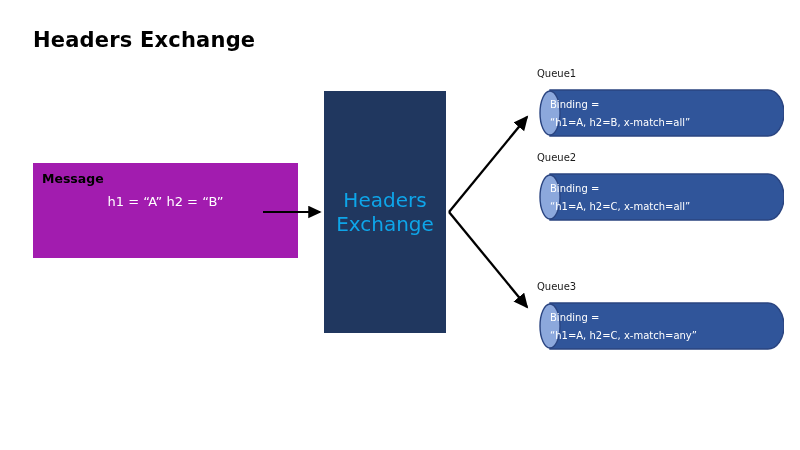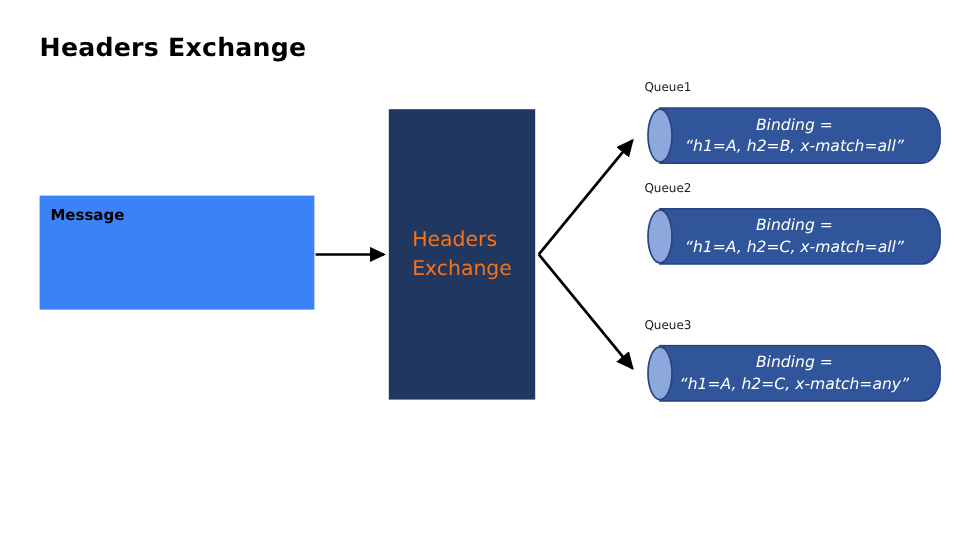--- a/index.html
+++ b/index.html
@@ -28,21 +28,22 @@
     white-space: nowrap;
   }
 
   
   #message-box {
     position: absolute;
     left: 33px;
     top: 163px;
     width: 229px;
     height: 95px;
-    background: #3b82f6;
+    background: #a21caf;
+    padding-left: 36px;
   }
   #message-title {
     position: absolute;
     left: 9px;
     top: 8px;
     font-size: 12.5px;
     font-weight: bold;
     color: #000000;
     white-space: nowrap;
   }
@@ -64,23 +65,24 @@
     left: 324px;
     top: 91px;
     width: 122px;
     height: 242px;
     background: #20375F;
     display: flex;
     align-items: center;
     justify-content: center;
   }
   #exchange-label {
-    font-size: 17px;
+    font-size: 20px;
     line-height: 24px;
-    color: #f97316;
+    color: #0ea5e9;
+    text-align: center;
     white-space: pre-line;
   }
 
   
   .queue {
     position: absolute;
     left: 532px;
     width: 252px;
     height: 48px;
   }
@@ -97,27 +99,26 @@
     left: 0;
     top: 0;
     width: 252px;
     height: 48px;
   }
   .queue-text {
     position: absolute;
     left: 18px;
     top: 7px;
     width: 224px;
-    text-align: center;
-    font-size: 13px;
+    text-align: left;
+    font-size: 10px;
     line-height: 18px;
     color: #ffffff;
     white-space: pre-line;
     pointer-events: none;
-    font-style: italic;
   }
 
   
   #arrows {
     position: absolute;
     left: 0;
     top: 0;
     width: 800px;
     height: 450px;
     pointer-events: none;
@@ -125,20 +126,22 @@
 </style>
 </head>
 <body>
 
 <div id="canvas">
 
   <div id="title">Headers Exchange</div>
 
   <div id="message-box">
     <div id="message-title">Message</div>
+    <div id="message-headers">h1 = “A”
+h2 = “B”</div>
   </div>
 
   <div id="exchange-box">
     <div id="exchange-label">Headers
 Exchange</div>
   </div>
 
   <div class="queue" style="top:89px">
     <div class="queue-label">Queue1</div>
     <svg class="cyl" viewBox="0 0 252 48">
@@ -152,21 +155,21 @@
   <div class="queue" style="top:173px">
     <div class="queue-label">Queue2</div>
     <svg class="cyl" viewBox="0 0 252 48">
       <path d="M18,1 H236 A16,23 0 0 1 236,47 H18 Z" fill="#30559A" stroke="#2A4480" stroke-width="1.4"></path>
       <ellipse cx="18" cy="24" rx="10" ry="22" fill="#8CA8DC" stroke="#2A4480" stroke-width="1.4"></ellipse>
     </svg>
     <div class="queue-text">Binding =
 “h1=A,  h2=C,  x-match=all”</div>
   </div>
 
-  <div class="queue" style="top:287px">
+  <div class="queue" style="top:302px">
     <div class="queue-label">Queue3</div>
     <svg class="cyl" viewBox="0 0 252 48">
       <path d="M18,1 H236 A16,23 0 0 1 236,47 H18 Z" fill="#30559A" stroke="#2A4480" stroke-width="1.4"></path>
       <ellipse cx="18" cy="24" rx="10" ry="22" fill="#8CA8DC" stroke="#2A4480" stroke-width="1.4"></ellipse>
     </svg>
     <div class="queue-text">Binding =
 “h1=A,  h2=C,  x-match=any”</div>
   </div>
 
   <svg id="arrows" viewBox="0 0 800 450">

